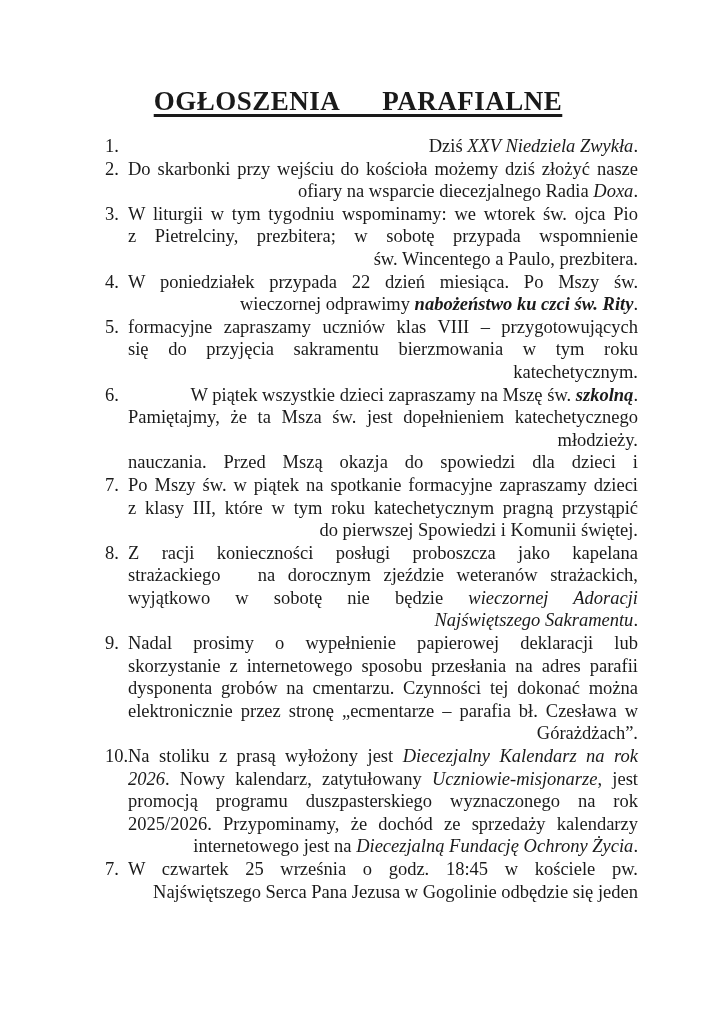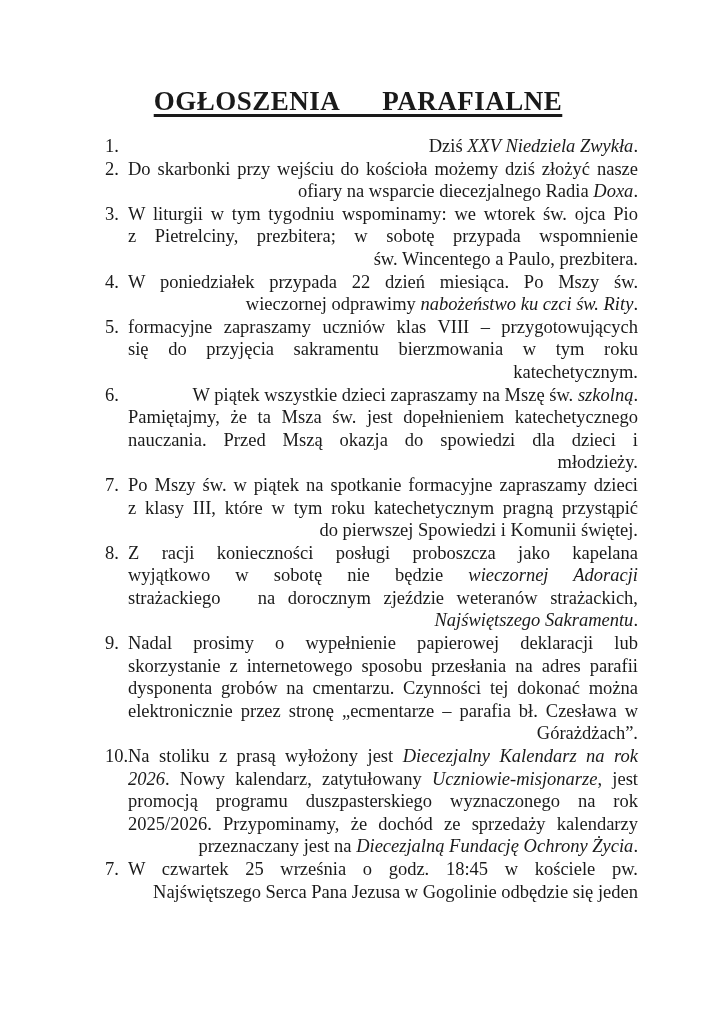--- a/index.html
+++ b/index.html
@@ -57,21 +57,21 @@
     text-align-last: justify;
   }
   .line.last {
     text-align: right;
   }
   .seg-italic {
     font-style: italic;
   }
   .seg-bolditalic {
     font-style: italic;
-    font-weight: normal;
+    font-weight: bold;
     margin-top: 43px;
   }
 </style>
 </head>
 <body>
 
 <div class="page">
   <h1 class="title">OGŁOSZENIA      PARAFIALNE</h1>
   <div class="items" id="items">
       <div class="item">
@@ -97,51 +97,51 @@
       <div class="item">
         <span class="num">5.</span>
         <div class="line just"><span>formacyjne zapraszamy uczniów klas VIII – przygotowujących</span></div>
         <div class="line just"><span>się do przyjęcia sakramentu bierzmowania w tym roku</span></div>
         <div class="line last"><span>katechetycznym.</span></div>
       </div>
       <div class="item">
         <span class="num">6.</span>
         <div class="line last"><span>W piątek wszystkie dzieci zapraszamy na Mszę św. </span><span class="seg-bolditalic">szkolną</span><span>.</span></div>
         <div class="line just"><span>Pamiętajmy, że ta Msza św. jest dopełnieniem katechetycznego</span></div>
+        <div class="line last"><span>młodzieży.</span></div>
         <div class="line just"><span>nauczania. Przed Mszą okazja do spowiedzi dla dzieci i</span></div>
-        <div class="line last"><span>młodzieży.</span></div>
       </div>
       <div class="item">
         <span class="num">7.</span>
         <div class="line just"><span>Po Mszy św. w piątek na spotkanie formacyjne zapraszamy dzieci</span></div>
         <div class="line just"><span>z klasy III, które w tym roku katechetycznym pragną przystąpić</span></div>
         <div class="line last"><span>do pierwszej Spowiedzi i Komunii świętej.</span></div>
       </div>
       <div class="item">
         <span class="num">8.</span>
         <div class="line just"><span>Z racji konieczności posługi proboszcza jako kapelana</span></div>
+        <div class="line just"><span>strażackiego&nbsp;&nbsp; na dorocznym zjeździe weteranów strażackich,</span></div>
         <div class="line just"><span>wyjątkowo w sobotę nie będzie </span><span class="seg-italic">wieczornej Adoracji</span></div>
-        <div class="line just"><span>strażackiego&nbsp;&nbsp; na dorocznym zjeździe weteranów strażackich,</span></div>
         <div class="line last"><span class="seg-italic">Najświętszego Sakramentu</span><span>.</span></div>
       </div>
       <div class="item">
         <span class="num">9.</span>
         <div class="line just"><span>Nadal prosimy o wypełnienie papierowej deklaracji lub</span></div>
         <div class="line just"><span>skorzystanie z internetowego sposobu przesłania na adres parafii</span></div>
         <div class="line just"><span>dysponenta grobów na cmentarzu. Czynności tej dokonać można</span></div>
         <div class="line just"><span>elektronicznie przez stronę „ecmentarze – parafia bł. Czesława w</span></div>
         <div class="line last"><span>Górażdżach”.</span></div>
       </div>
       <div class="item">
         <span class="num">10.</span>
         <div class="line just"><span>Na stoliku z prasą wyłożony jest </span><span class="seg-italic">Diecezjalny Kalendarz na rok</span></div>
         <div class="line just"><span class="seg-italic">2026</span><span>. Nowy kalendarz, zatytułowany </span><span class="seg-italic">Uczniowie-misjonarze</span><span>, jest</span></div>
         <div class="line just"><span>promocją programu duszpasterskiego wyznaczonego na rok</span></div>
         <div class="line just"><span>2025/2026. Przypominamy, że dochód ze sprzedaży kalendarzy</span></div>
-        <div class="line last"><span>przeznaczany jest na </span><span class="seg-italic">Diecezjalną Fundację Ochrony Życia</span><span>.</span></div>
+        <div class="line last"><span>internetowego jest na </span><span class="seg-italic">Diecezjalną Fundację Ochrony Życia</span><span>.</span></div>
       </div>
       <div class="item">
         <span class="num">7.</span>
         <div class="line just"><span>W czwartek 25 września o godz. 18:45 w kościele pw.</span></div>
         <div class="line last"><span>Najświętszego Serca Pana Jezusa w Gogolinie odbędzie się jeden</span></div>
       </div>
     </div>
 </div>
 
 </body></html>

